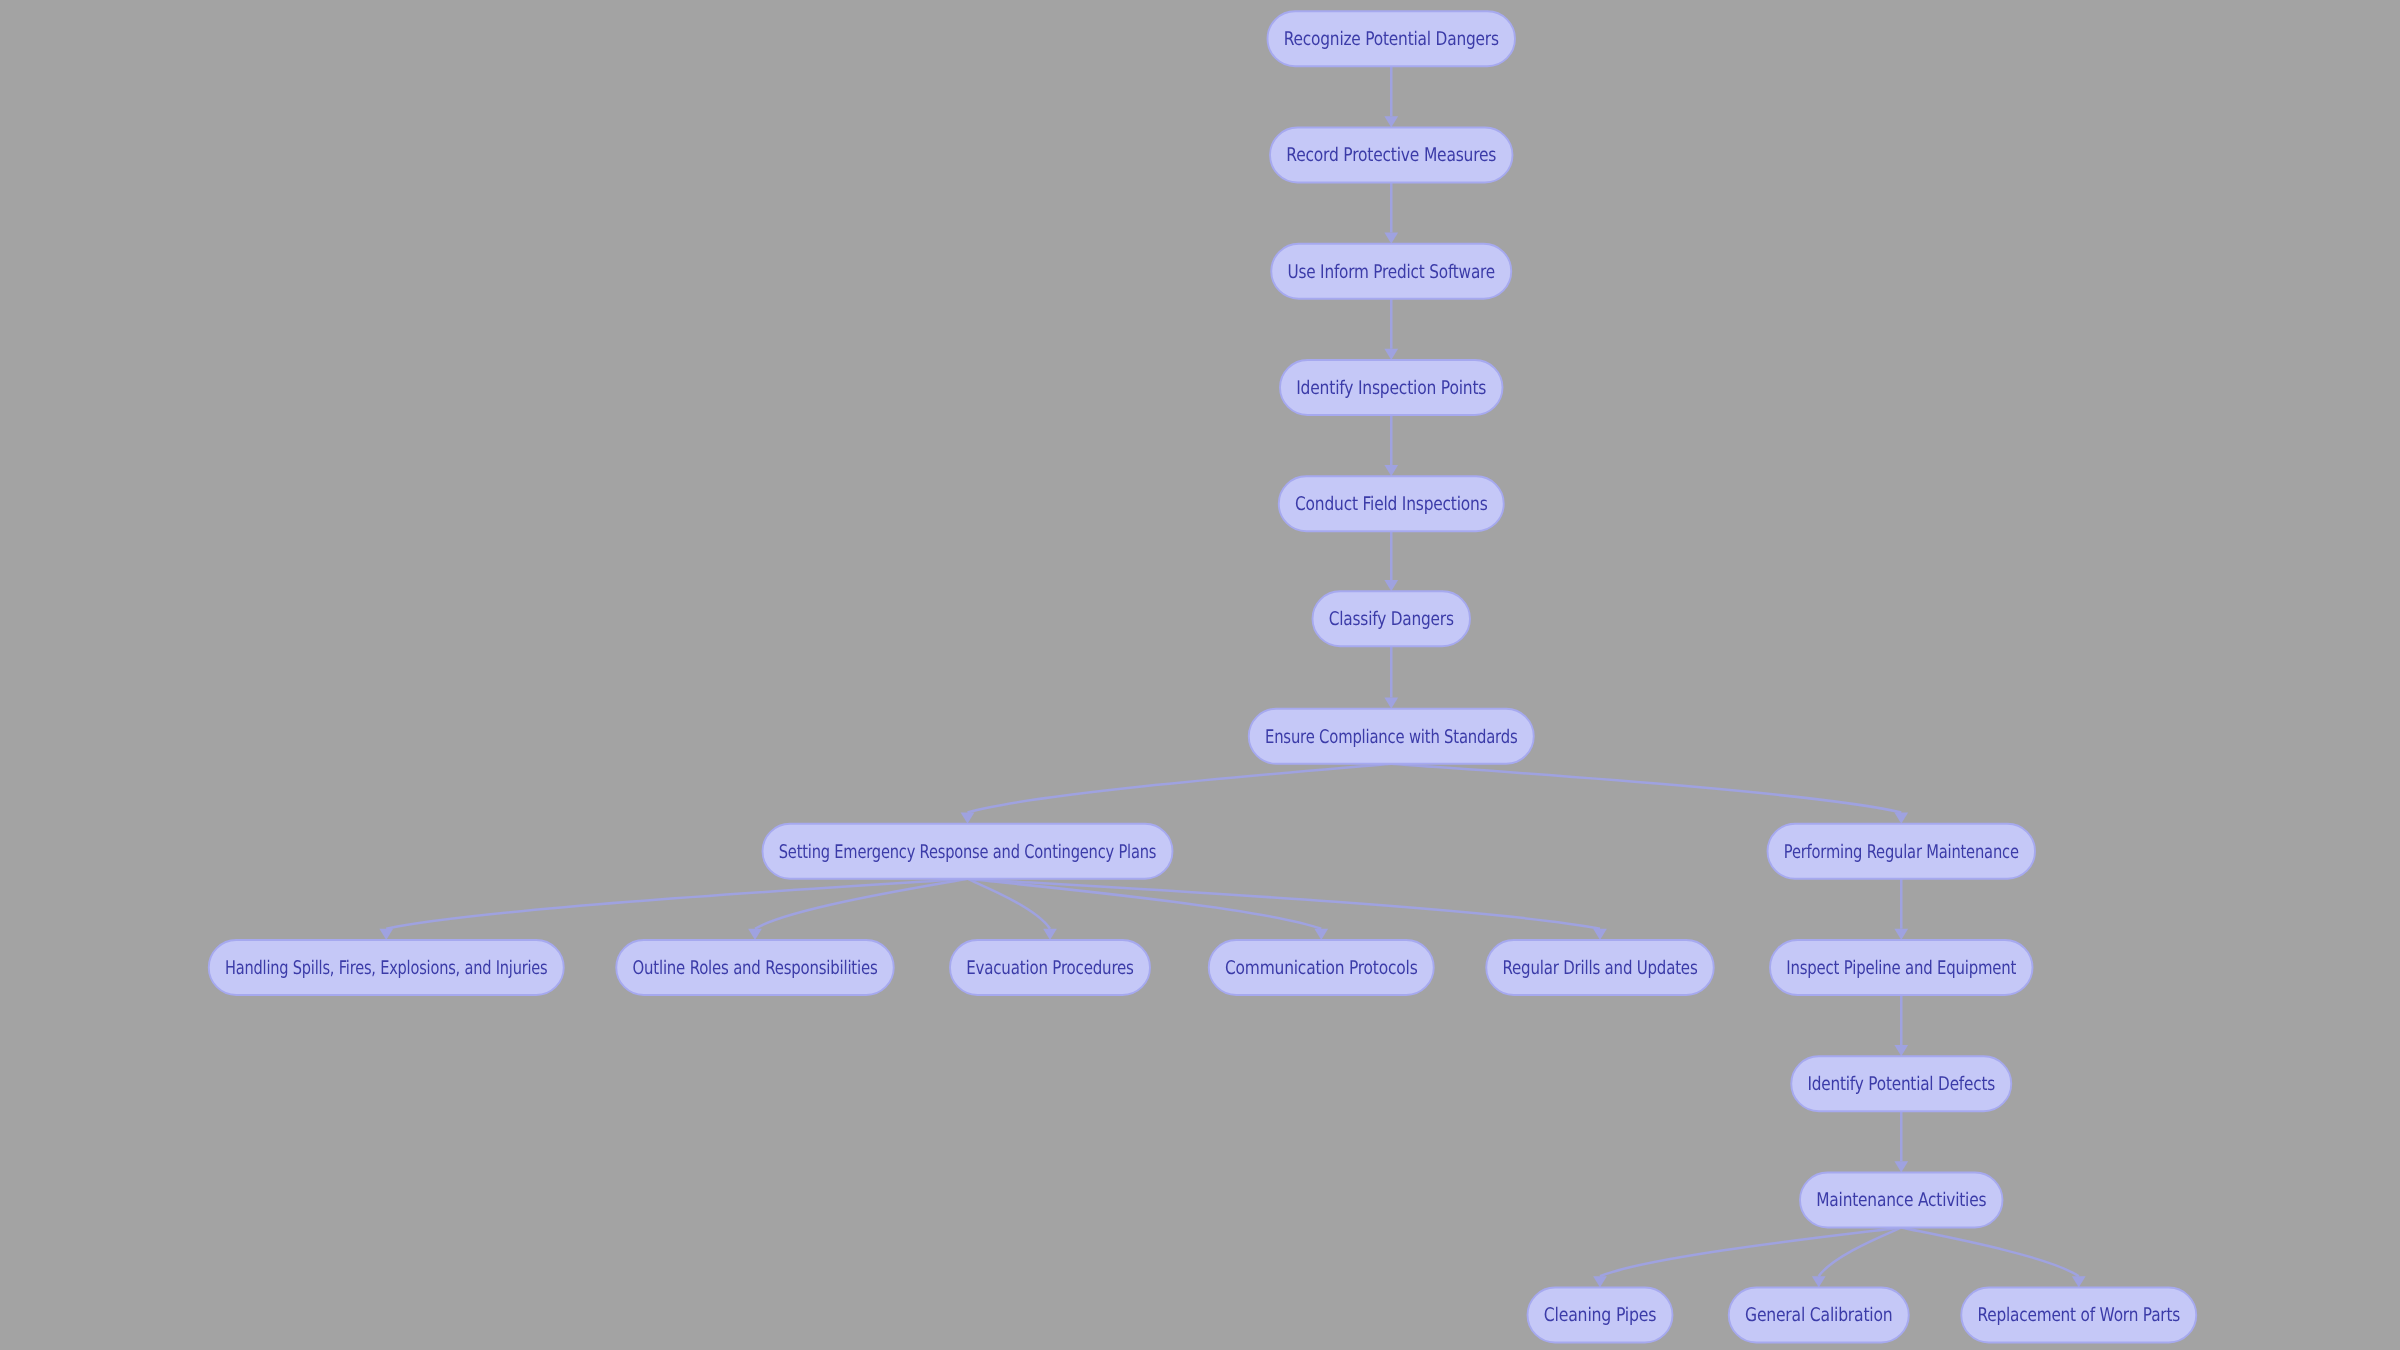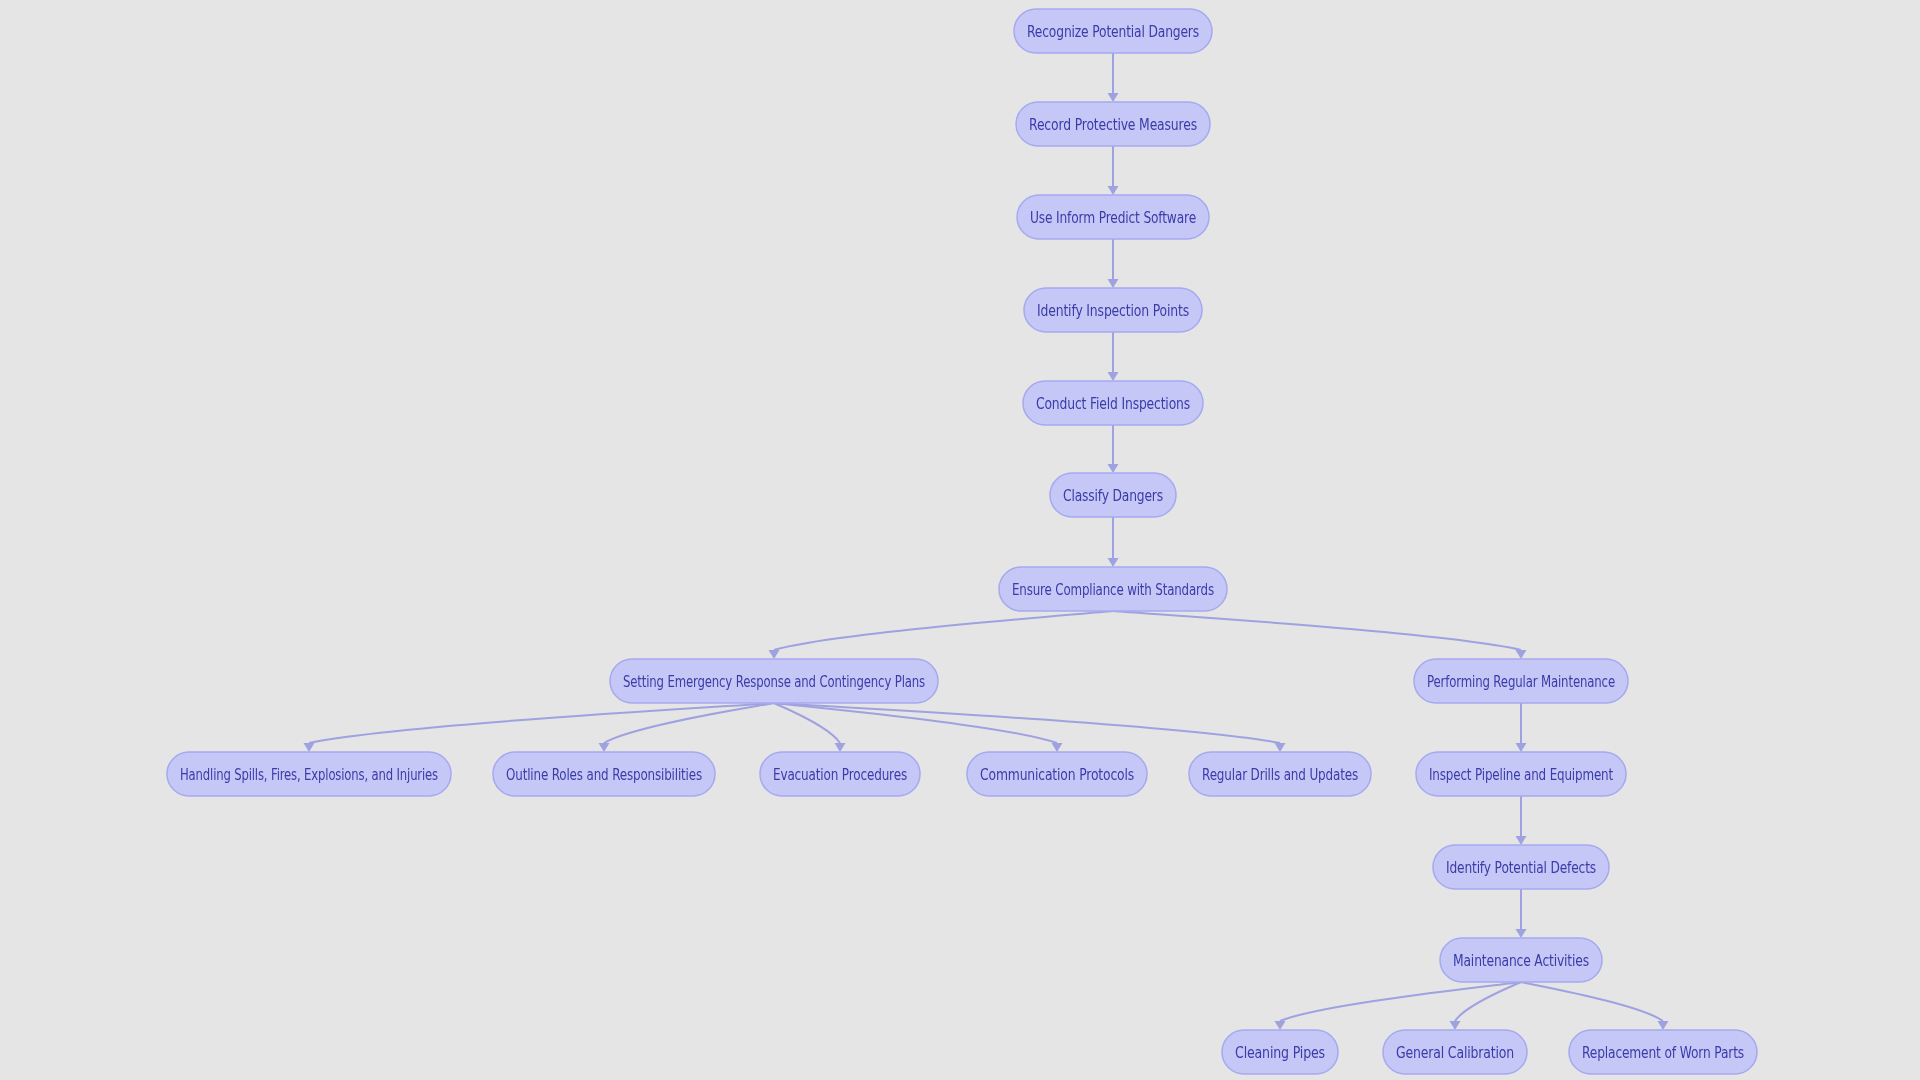--- a/index.html
+++ b/index.html
@@ -11,21 +11,21 @@
   body {
     width: 1920px;
     height: 1080px;
     overflow: hidden;
     font-family: "DejaVu Sans", "Liberation Sans", sans-serif;
   }
   #flow-root {
     position: relative;
     width: 1920px;
     height: 1080px;
-    background: #e5e5e5;
+    background: #a3a3a3;
   }
   svg#flow-svg {
     position: absolute;
     top: 0;
     left: 0;
     width: 1920px;
     height: 1080px;
     display: block;
   }
   .edge-path {

